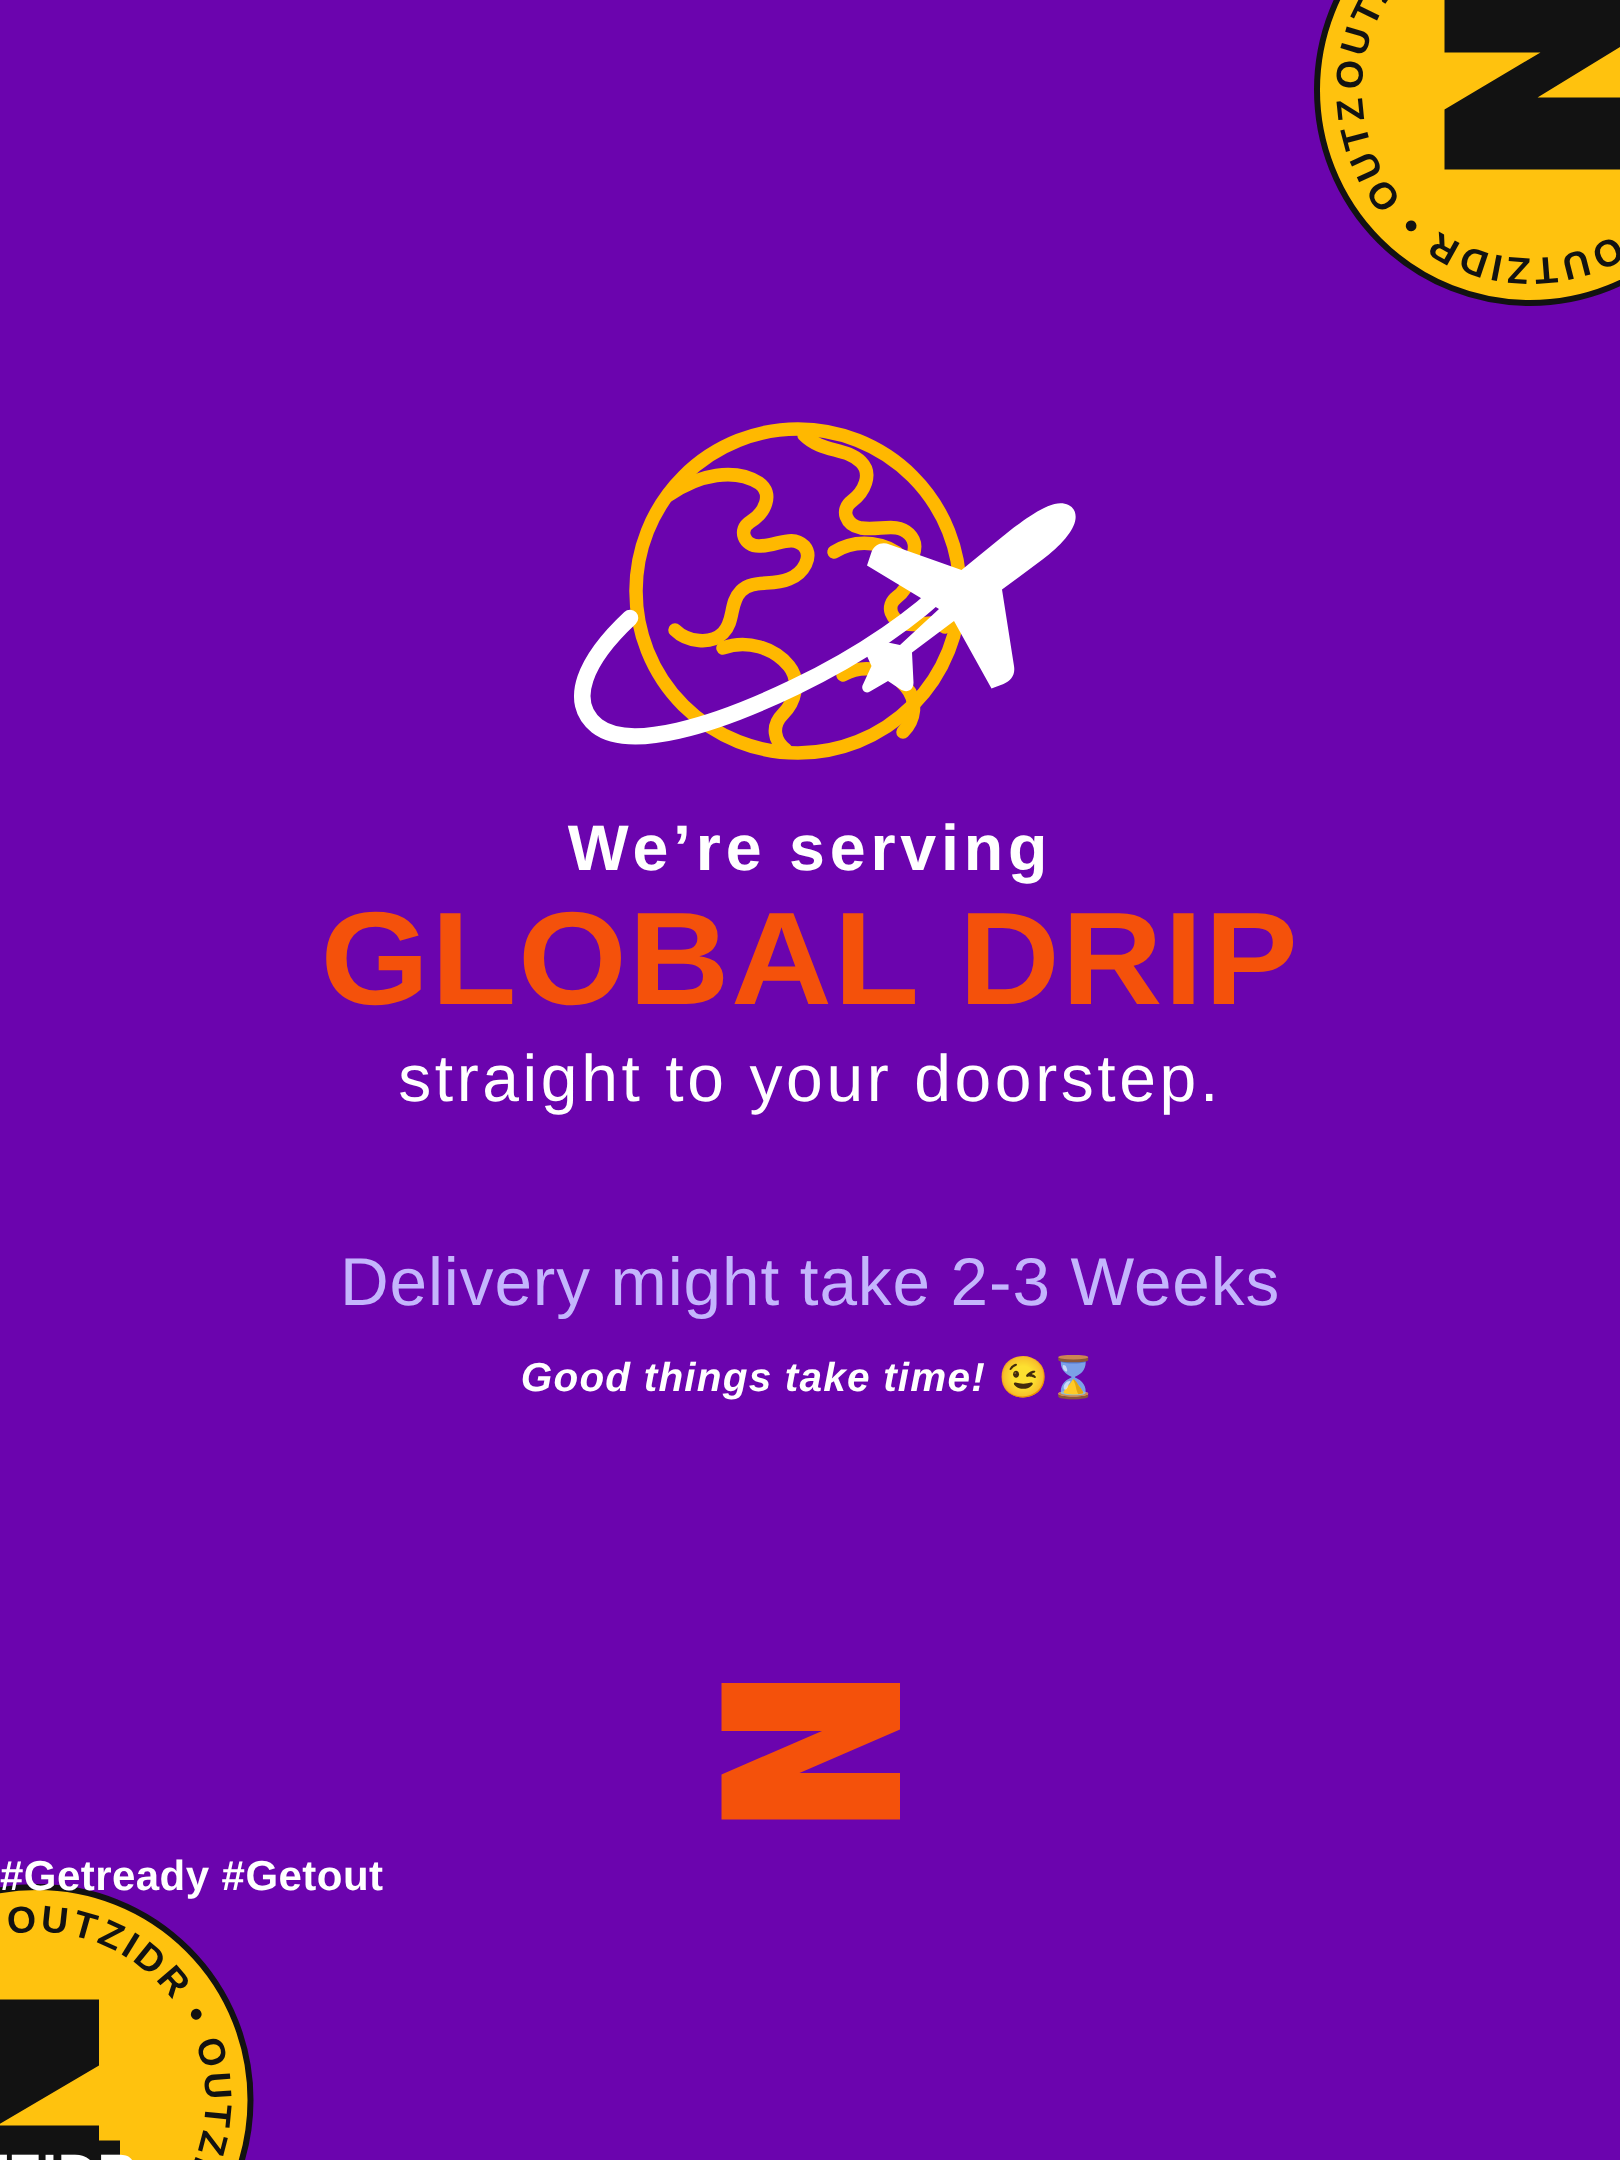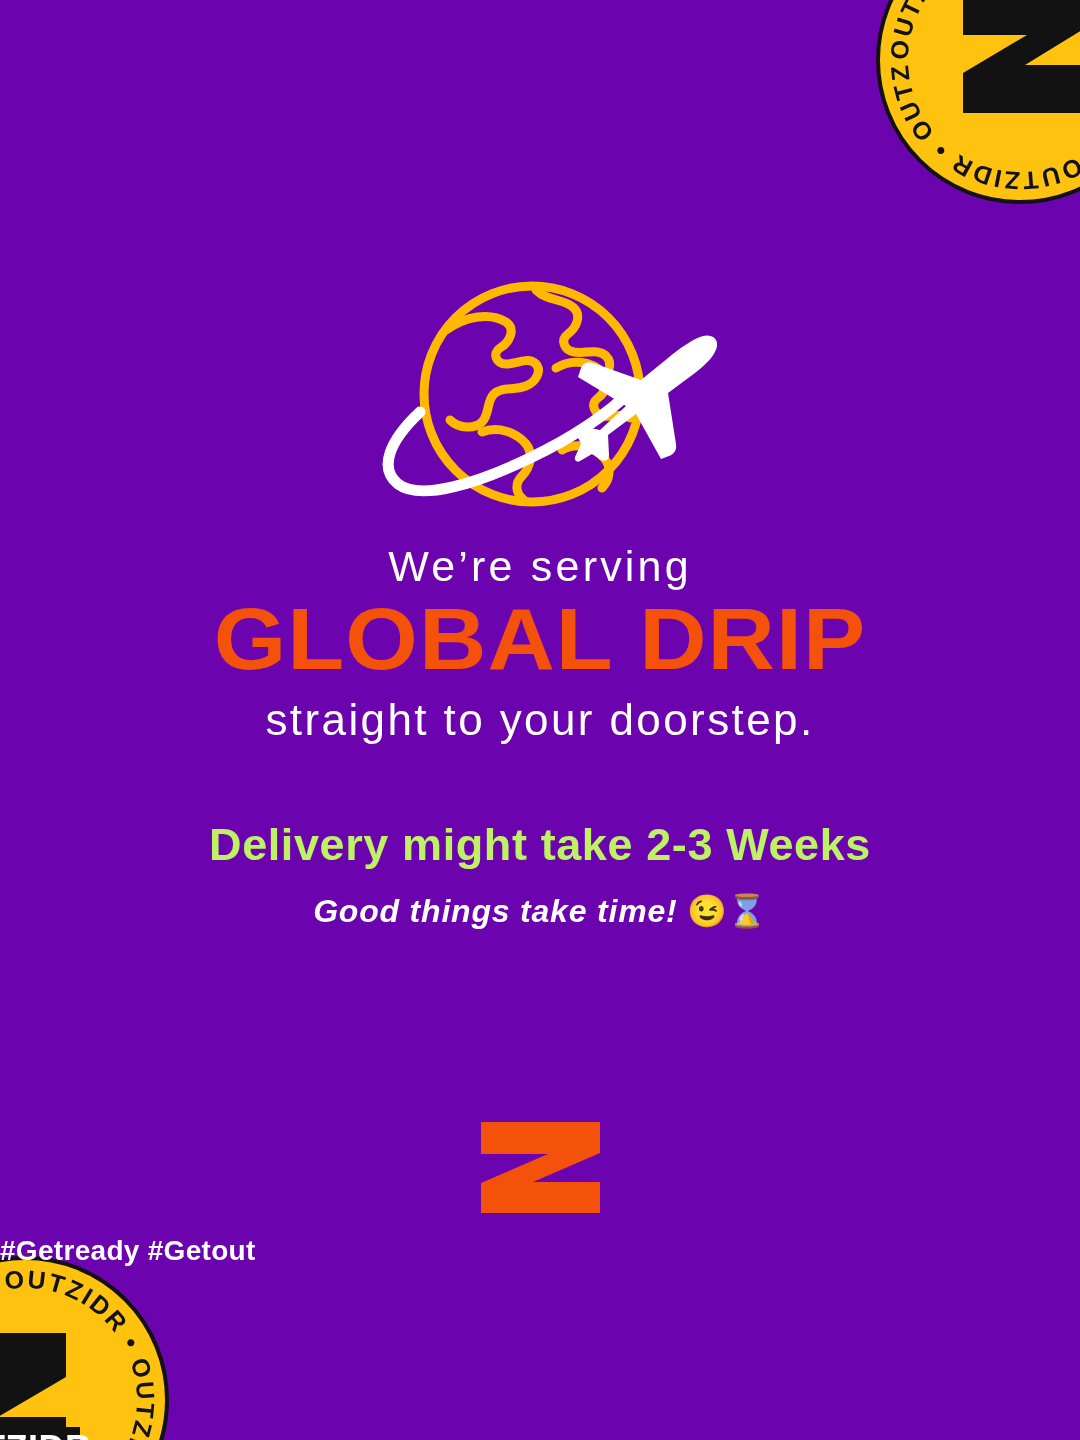--- a/index.html
+++ b/index.html
@@ -48,21 +48,21 @@
   
   #copy-block {
     position: absolute;
     left: 0;
     right: 0;
     top: 545px;
     text-align: center;
   }
   #line-serving {
     font-size: 43px;
-    font-weight: 400;
+    font-weight: 700;
     color: #FFFFFF;
     letter-spacing: 3.2px;
     line-height: 1.0;
     margin: 0 0 6px 0;
   }
   #headline {
     font-size: 88px;
     font-weight: 900;
     color: #F4510B;
     letter-spacing: 1px;
@@ -82,28 +82,28 @@
 
   #delivery-block {
     position: absolute;
     left: 0;
     right: 0;
     top: 822px;
     text-align: center;
   }
   #delivery-line {
     font-size: 45px;
-    font-weight: bold;
-    color: #bef264;
+    font-weight: normal;
+    color: #c4b5fd;
     letter-spacing: 0.6px;
     line-height: 1.0;
-    margin: 0;
+    margin: 10px;
   }
   #delivery-sub {
-    font-size: 32px;
+    font-size: 27px;
     font-weight: bold;
     font-style: italic;
     color: #FFFFFF;
     letter-spacing: 0.8px;
     line-height: 1.0;
     margin: 28px 0 0 0;
   }
   #delivery-sub .emoji {
     font-style: normal;
     letter-spacing: 0;

